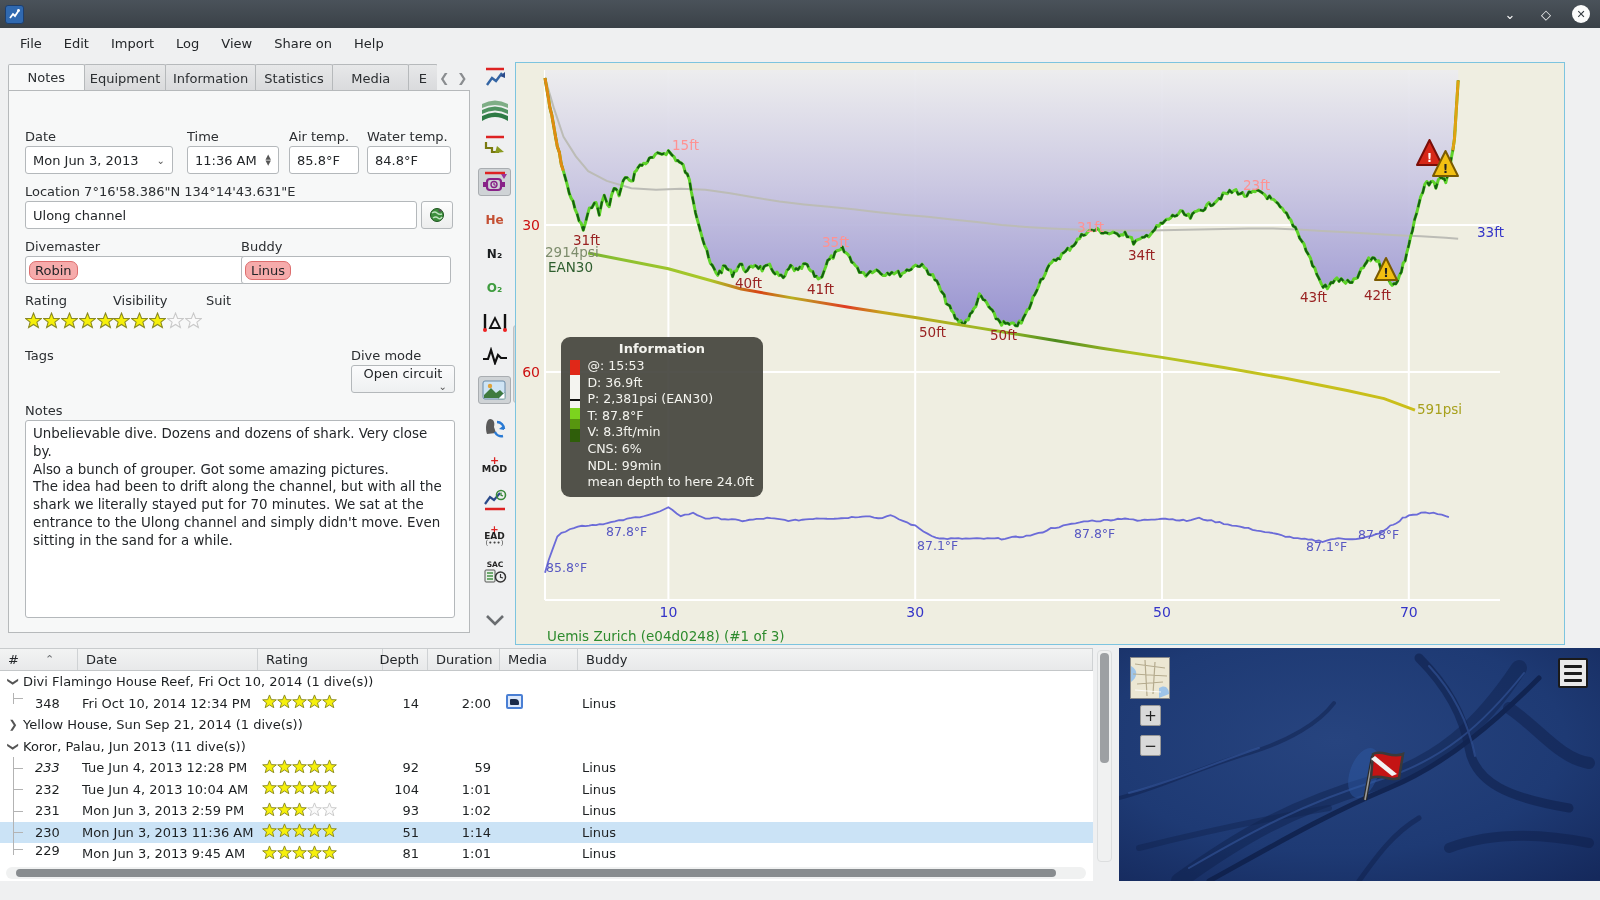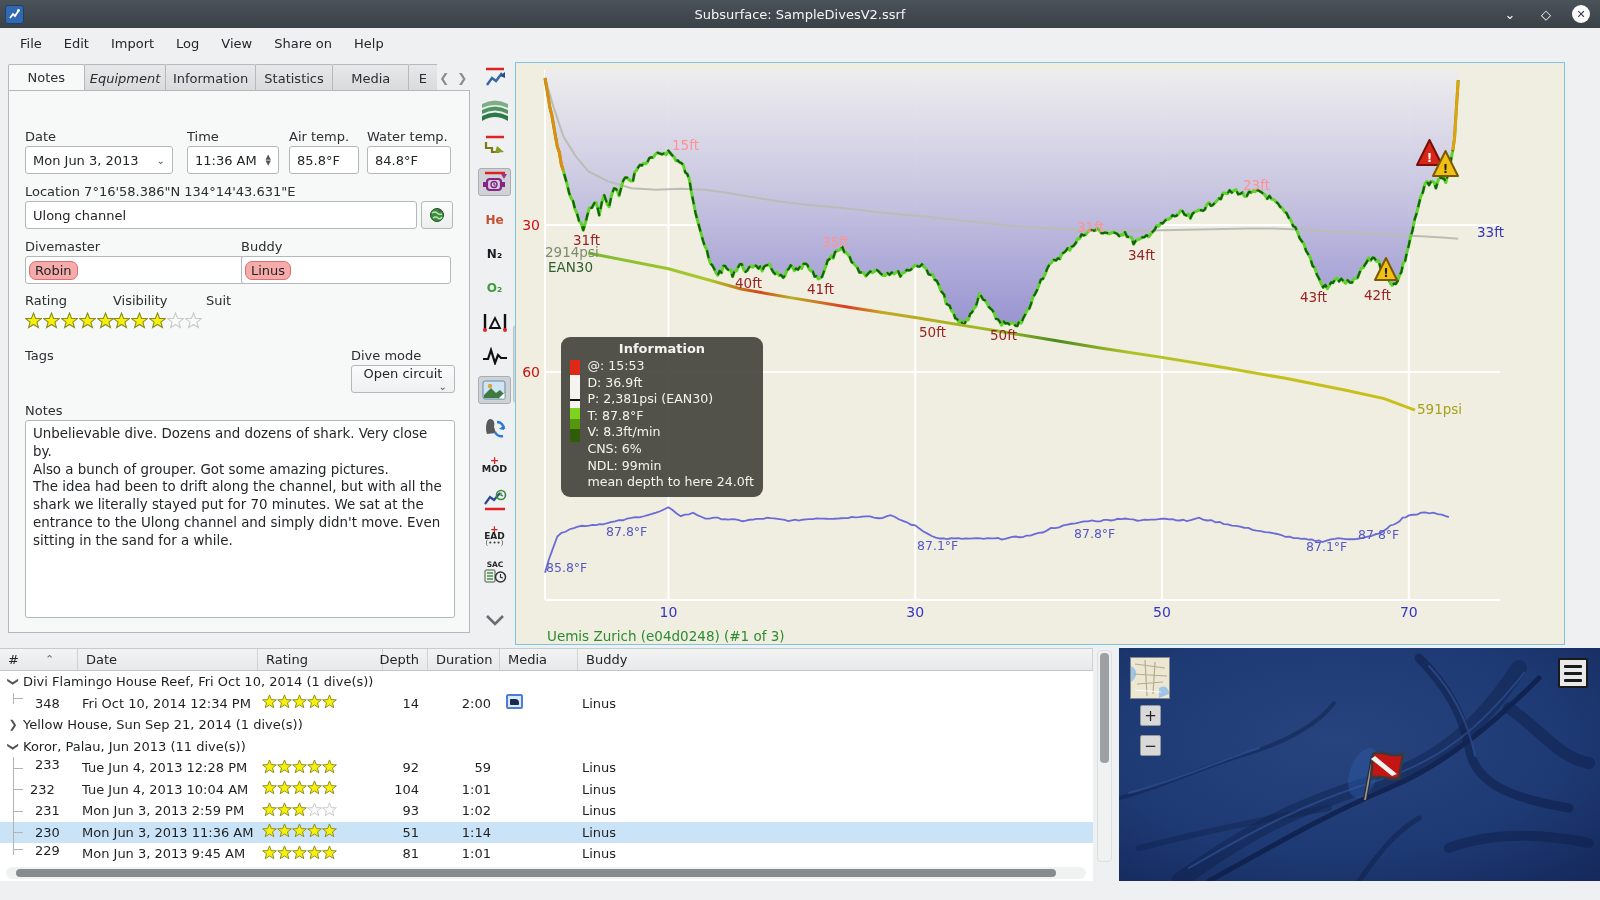--- a/index.html
+++ b/index.html
@@ -97,42 +97,41 @@
 </head>
 <body>
 
 <div class="titlebar">
   <div class="app-icon">
     <svg width="13" height="13" viewBox="0 0 13 13">
         <path d="M2 10 L5 6 L7 8 L11 2" stroke="#fff" stroke-width="1.8" fill="none"></path>
         <circle cx="10.5" cy="2.5" r="1.4" fill="#fff"></circle>
       </svg>
   </div>
-  <div class="title">Subsurface: SampleDivesV2.ssrf</div>
   <div class="win-btns">
     <div class="win-btn">⌄</div>
     <div class="win-btn">◇</div>
     <div class="win-btn close">✕</div>
   </div>
 </div>
 
 <div class="menubar" id="menubar">
     <div class="menu-item">File</div>
     <div class="menu-item">Edit</div>
     <div class="menu-item">Import</div>
     <div class="menu-item">Log</div>
     <div class="menu-item">View</div>
     <div class="menu-item">Share on</div>
     <div class="menu-item">Help</div>
   </div>
 
 <div class="left-panel">
   <div class="tabbar" id="tabbar">
       <div class="tab active" style="width: 78px;">Notes</div>
-      <div class="tab" style="width: 84px; font-style: italic;">Equipment</div>
+      <div class="tab" style="width: 84px;">Equipment</div>
       <div class="tab" style="width: 92px;">Information</div>
       <div class="tab" style="width: 80px;">Statistics</div>
       <div class="tab" style="width: 78px;">Media</div>
       <div class="tab" style="width: 30px;">E</div>
       <div class="tab-scroll">
         <span>❮</span>
         <span>❯</span>
       </div>
     </div>
   <div class="panel-body">
@@ -531,21 +530,21 @@
           <span>Yellow House, Sun Sep 21, 2014 (1 dive(s))</span>
         </div>
       </div>
       <div class="dl-row">
         <div class="dl-trip">
           <span class="caret" style="transform:rotate(90deg)">❯</span>
           <span>Koror, Palau, Jun 2013 (11 dive(s))</span>
         </div>
       </div>
       <div class="dl-row">
-        <div class="cell" style="display:flex; height:100%; padding:0;">
+        <div class="cell" style="display:flex; align-items:center; height:100%; padding:0;font-style:italic;">
           <span class="tree"></span>
           <span style="margin-left:5px;">233</span>
         </div>
         <div class="cell">Tue Jun 4, 2013 12:28 PM</div>
         <div class="cell"><span style="display:inline-flex;gap:0;">
             <svg width="15" height="15" viewBox="0 0 16 16">
               <path d="M8 1 L10 6 L15.3 6.2 L11.2 9.5 L12.6 14.6 L8 11.7 L3.4 14.6 L4.8 9.5 L0.7 6.2 L6 6 Z" fill="#f6f00a" stroke="#8a8a20" stroke-width="1"></path>
             </svg>
             <svg width="15" height="15" viewBox="0 0 16 16">
               <path d="M8 1 L10 6 L15.3 6.2 L11.2 9.5 L12.6 14.6 L8 11.7 L3.4 14.6 L4.8 9.5 L0.7 6.2 L6 6 Z" fill="#f6f00a" stroke="#8a8a20" stroke-width="1"></path>
@@ -561,21 +560,21 @@
             </svg>
           </span></div>
         <div class="cell right">92</div>
         <div class="cell right">59</div>
         <div class="cell"></div>
         <div class="cell">Linus</div>
       </div>
       <div class="dl-row">
         <div class="cell" style="display:flex; align-items:center; height:100%; padding:0;">
           <span class="tree"></span>
-          <span style="">232</span>
+          <span style="margin-left:5px;">232</span>
         </div>
         <div class="cell">Tue Jun 4, 2013 10:04 AM</div>
         <div class="cell"><span style="display:inline-flex;gap:0;">
             <svg width="15" height="15" viewBox="0 0 16 16">
               <path d="M8 1 L10 6 L15.3 6.2 L11.2 9.5 L12.6 14.6 L8 11.7 L3.4 14.6 L4.8 9.5 L0.7 6.2 L6 6 Z" fill="#f6f00a" stroke="#8a8a20" stroke-width="1"></path>
             </svg>
             <svg width="15" height="15" viewBox="0 0 16 16">
               <path d="M8 1 L10 6 L15.3 6.2 L11.2 9.5 L12.6 14.6 L8 11.7 L3.4 14.6 L4.8 9.5 L0.7 6.2 L6 6 Z" fill="#f6f00a" stroke="#8a8a20" stroke-width="1"></path>
             </svg>
             <svg width="15" height="15" viewBox="0 0 16 16">

